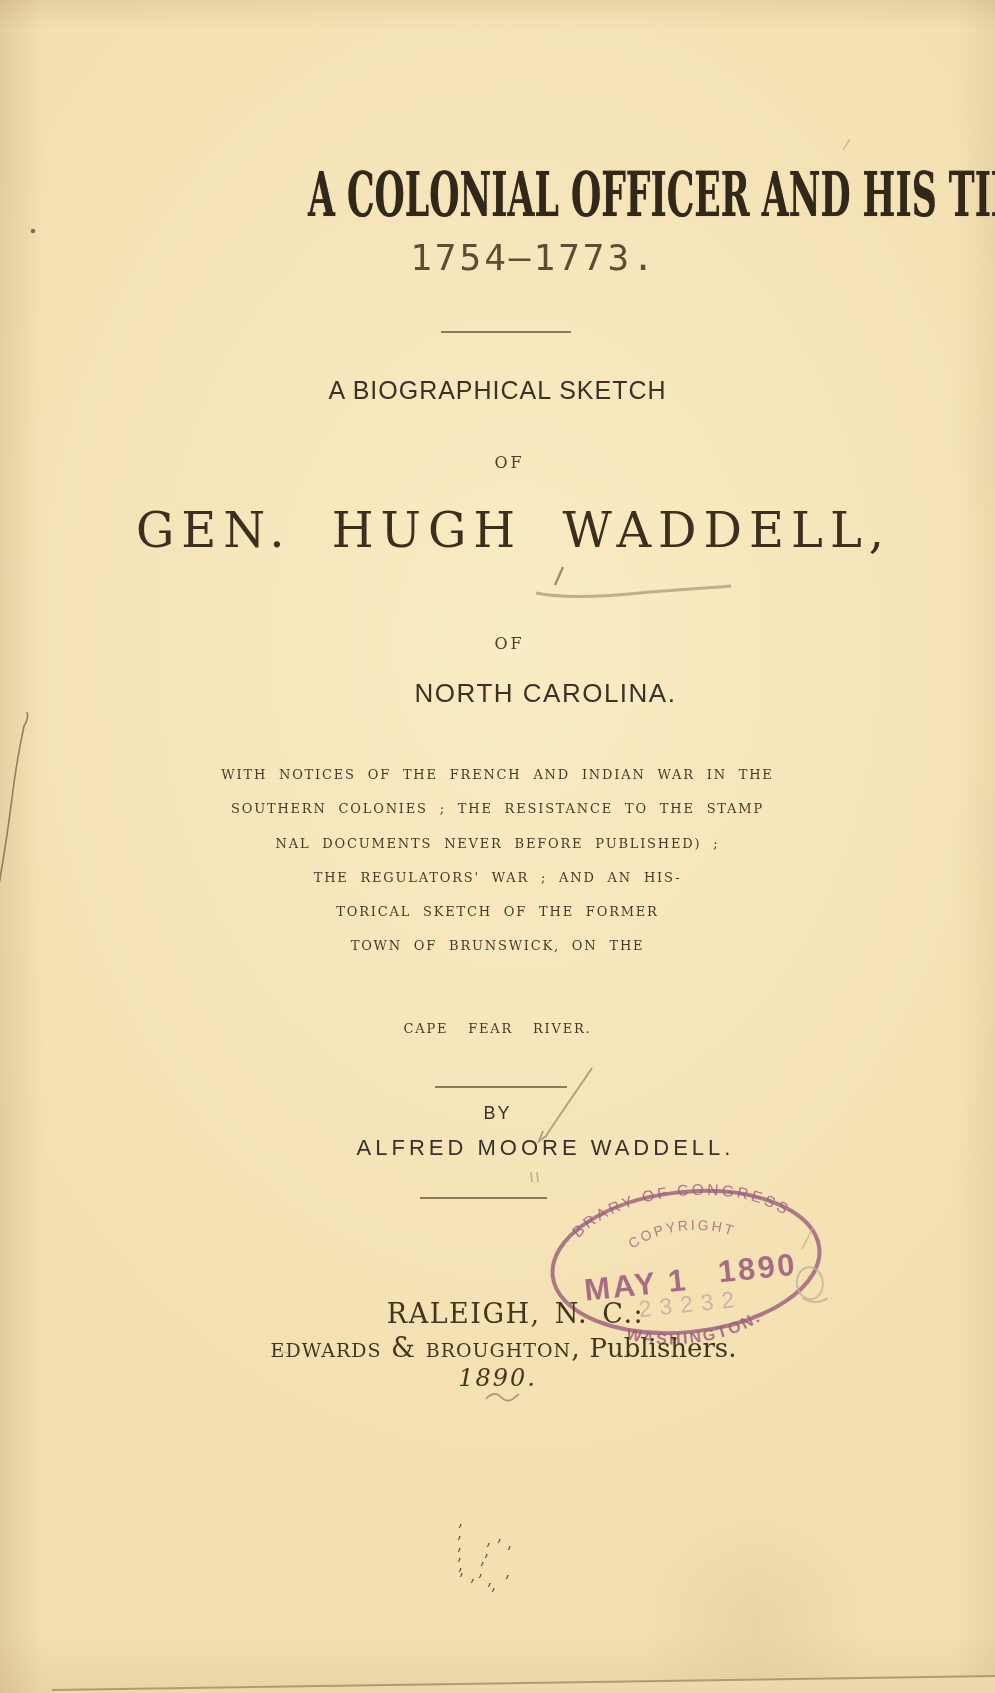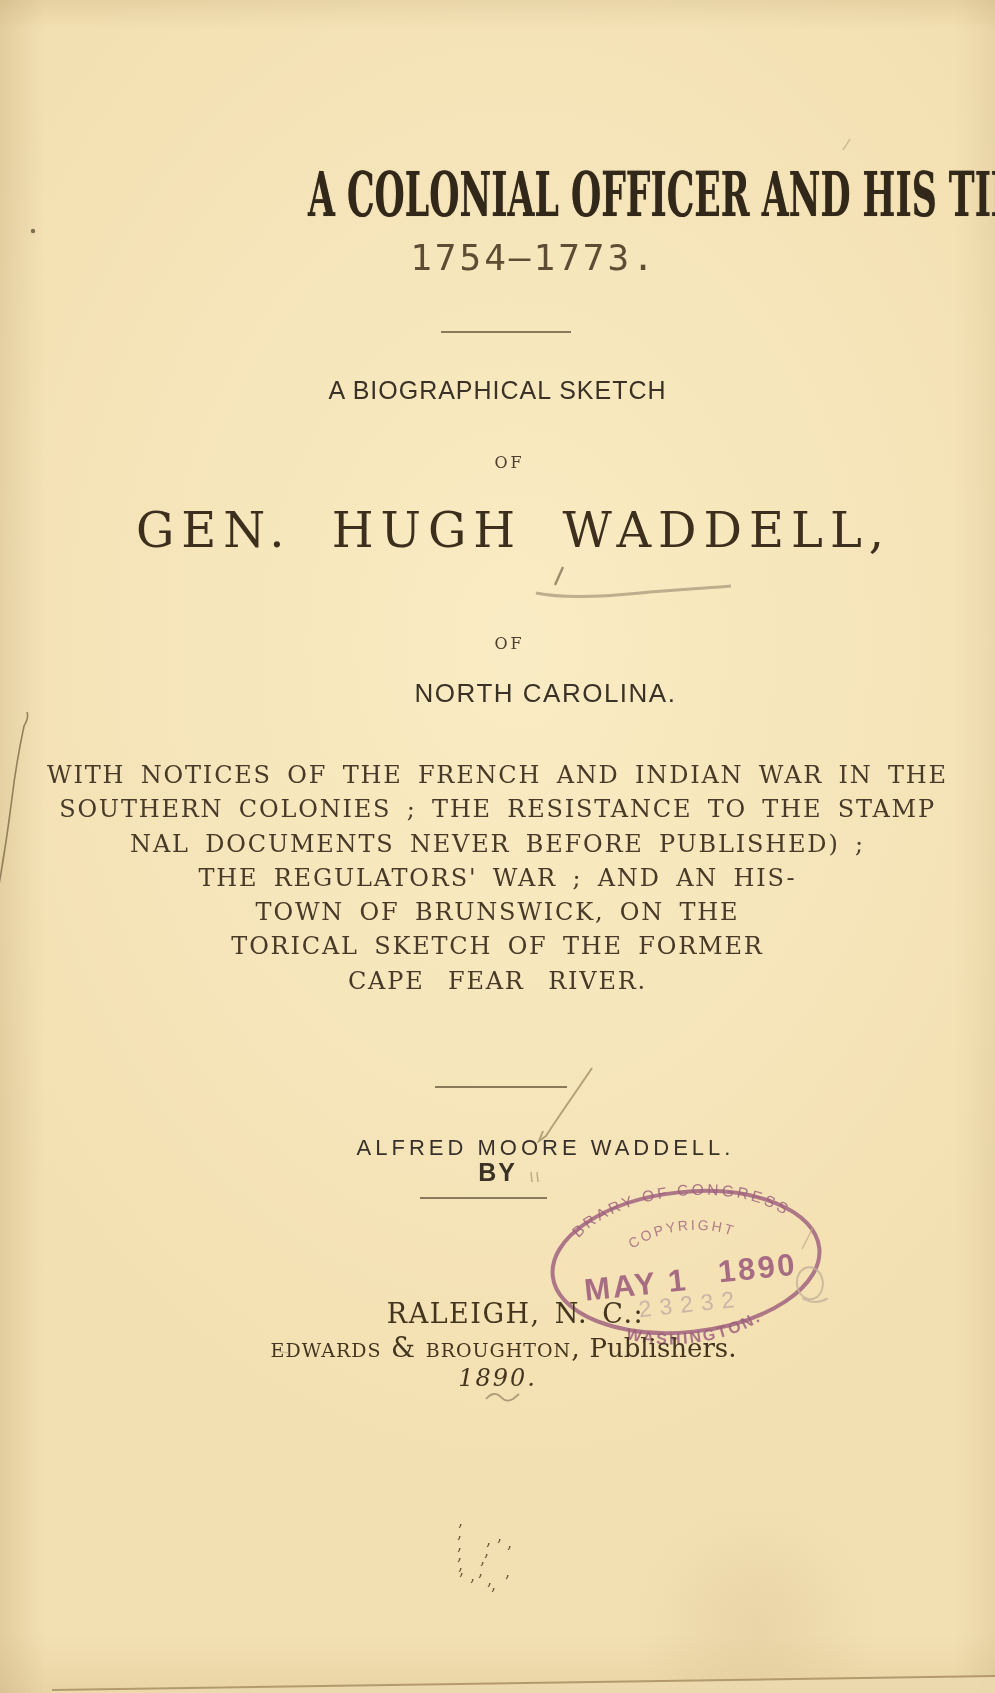--- a/index.html
+++ b/index.html
@@ -28,24 +28,24 @@
     text-shadow:0 0 1px rgba(50,40,26,.55);}
   .t-dates{top:240px;font-size:36px;letter-spacing:3px;color:#5c4d34;padding-left:36px;}
   .rule{position:absolute;height:2px;background:#6f5f43;opacity:.8;}
   .rule-1{top:331px;left:441px;width:130px;}
   .t-series{top:378px;font-size:25px;letter-spacing:1px;color:#38302455;color:#3a3226;}
   .t-of{font-size:16px;letter-spacing:3px;color:#4c3f2d;padding-left:12px;}
   .t-of1{top:455px;}
   .t-of2{top:636px;}
   .t-subject{top:506px;font-size:48px;letter-spacing:7px;word-spacing:18px;color:#3d2f1d;margin-left:16px;}
   .t-nc{top:680px;font-size:26px;letter-spacing:1.5px;color:#3a3226;padding-left:48px;}
-  .t-para{top:758px;font-size:24px;line-height:34.3px;letter-spacing:1.8px;word-spacing:6px;color:#483a28;}
-  .t-para div:last-child{word-spacing:14px;}
+  .t-para{top:758px;font-size:13px;line-height:34.3px;letter-spacing:1.8px;word-spacing:6px;color:#483a28;}
+  .t-para div:last-child{word-spacing:14px;margin-top:48px;}
   .rule-3{top:1086px;left:435px;width:132px;}
-  .t-by{top:1160px;font-size:25px;letter-spacing:2px;color:#3a3226;font-weight:bold;}
+  .t-by{top:1104px;font-size:18px;letter-spacing:2px;color:#3a3226;}
   .t-author{top:1137px;font-size:22px;letter-spacing:4px;color:#38302a;margin-left:48px;}
   .rule-4{top:1197px;left:420px;width:127px;}
   .t-raleigh{top:1300px;font-size:27px;letter-spacing:1.5px;word-spacing:4px;color:#44351f;transform:translateX(18px);}
   .t-publisher{top:1334px;font-size:27px;color:#44351f;transform:translateX(6px);}
   .t-publisher .pubname{font-variant:small-caps;text-transform:lowercase;letter-spacing:1px;margin-top:22px;}
   .t-publisher .pubrole{font-size:26px;}
   .t-year{top:1366px;font-size:24px;letter-spacing:2px;color:#44351f;font-style:italic;}
 
   .comma{position:absolute;font-family:"DejaVu Serif",serif;font-size:16px;color:#6d5b3a;line-height:1;}
 
@@ -74,22 +74,22 @@
 
   <div class="abs t-of t-of2 serif">OF</div>
 
   <div class="abs t-nc sans">NORTH CAROLINA.</div>
 
   <div class="abs t-para serif">
     <div>WITH NOTICES OF THE FRENCH AND INDIAN WAR IN THE</div>
     <div>SOUTHERN COLONIES ; THE RESISTANCE TO THE STAMP</div>
     <div>NAL DOCUMENTS NEVER BEFORE PUBLISHED) ;</div>
     <div>THE REGULATORS' WAR ; AND AN HIS-</div>
+    <div>TORICAL SKETCH OF THE FORMER</div>
     <div>TOWN OF BRUNSWICK, ON THE</div>
-    <div>TORICAL SKETCH OF THE FORMER</div>
     <div>CAPE FEAR RIVER.</div>
   </div>
 
   <div class="rule rule-3"></div>
 
   <div class="abs t-by sans">BY</div>
 
   <div class="abs t-author sans">ALFRED MOORE WADDELL.</div>
 
   <div class="rule rule-4"></div>

